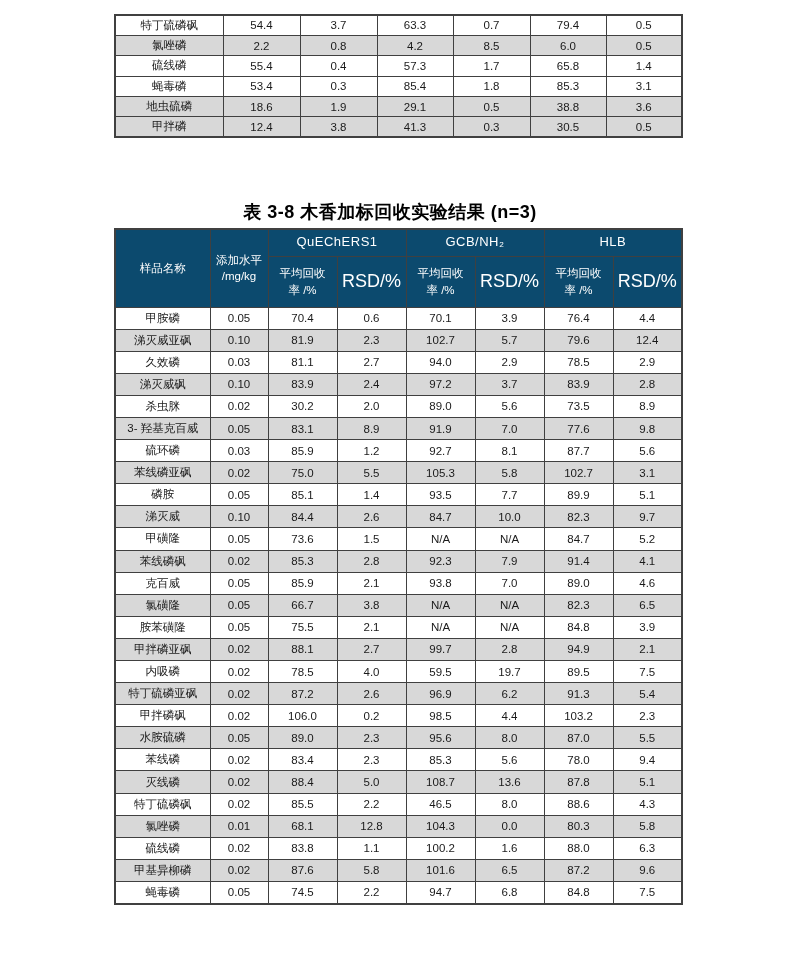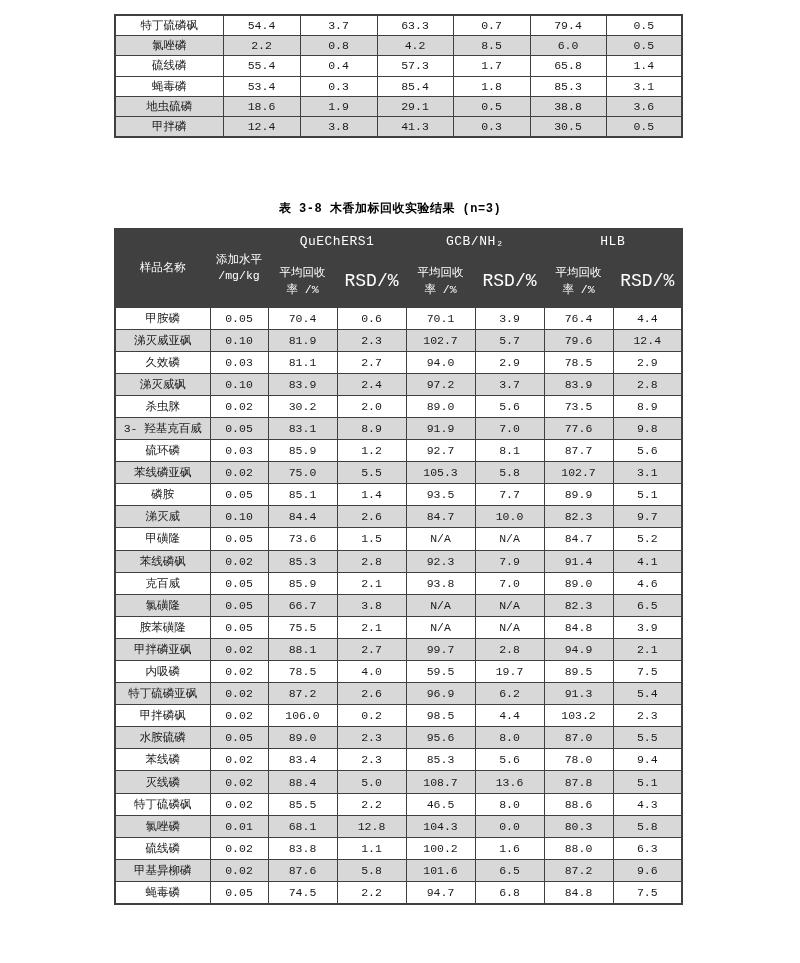--- a/index.html
+++ b/index.html
@@ -2,21 +2,21 @@
 <html><head>
 <meta charset="utf-8">
 <style>
   * { margin:0; padding:0; box-sizing:border-box; }
   html,body { background:#ffffff; }
   .page {
     position:relative;
     width:780px;
     height:963px;
     background:#ffffff;
-    font-family:Liberation Mono, monospace;
+    font-family:Liberation Sans, sans-serif;
     color:#1a1a1a;
     overflow:hidden;
   }
   table {
     border-collapse:collapse;
     table-layout:fixed;
     position:absolute;
   }
   td, th {
     border:1px solid #404040;
@@ -32,32 +32,32 @@
     left:114px; top:14px; width:567px;
     border:2px solid #404040;
   }
   #table1 td { height:20.4px; }
   
   .caption {
     position:absolute;
     left:0; top:200px;
     width:100%;
     text-align:center;
-    font-size:12px;
+    font-size:18px;
     font-weight:600;
     color:#000;
     letter-spacing:0.5px;
   }
   
   #table2 {
     left:114px; top:228px; width:567px;
     border:2px solid #404040;
   }
   #table2 thead th {
-    background:#404040;
+    background:#0c4a6e;
     color:#ffffff;
     white-space:pre-line;
     line-height:1.45;
   }
   #table2 thead .group-th { height:27px; font-size:13px; letter-spacing:0.5px; }
   #table2 thead .sub-th   { height:51px; font-size:11.5px; }
   #table2 thead .rsd-th   { font-size:18px; }
   #table2 td { height:22.1px; }
   tr.stripe td { background:#d8d8d8; }
   tr.plain  td { background:#ffffff; }

